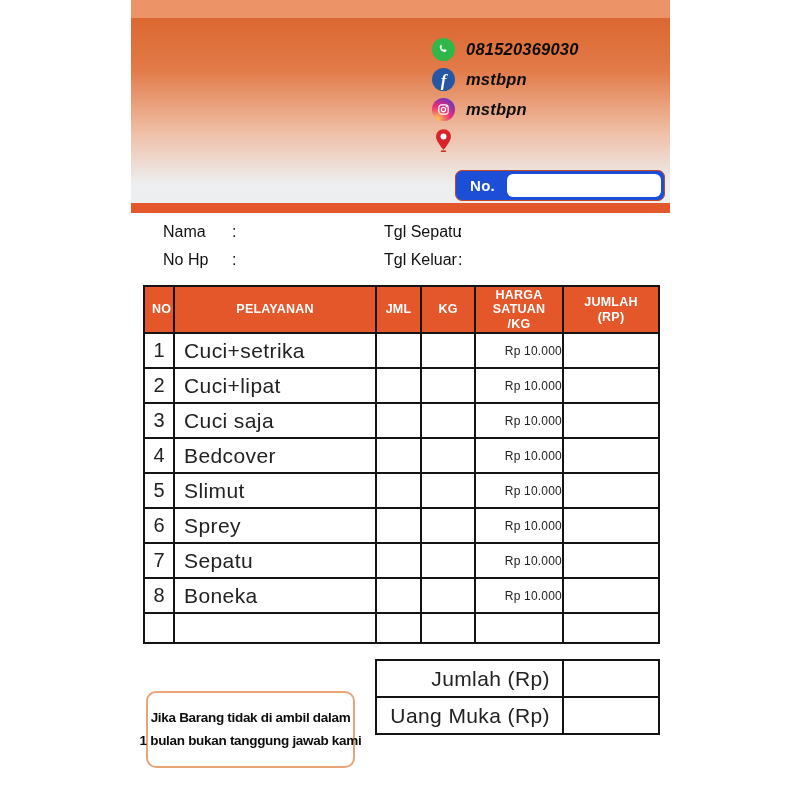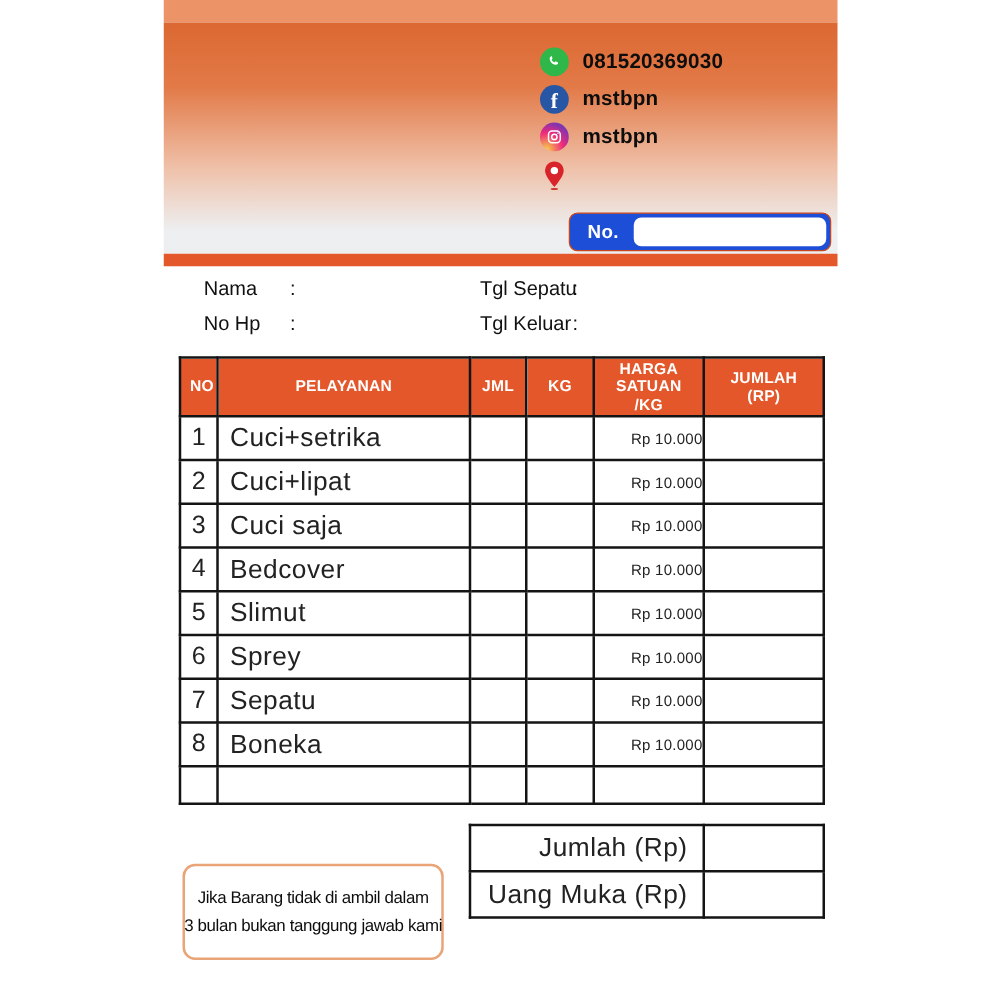--- a/index.html
+++ b/index.html
@@ -10,21 +10,21 @@
   
   .hdr-strip{position:absolute;left:0;top:0;width:539px;height:18px;background:#EC9468;}
   .hdr-hero{position:absolute;left:0;top:18px;width:539px;height:185px;
             background:linear-gradient(180deg,#DC6832 0%,#E27A48 28%,#EFBFA6 62%,#EDEFF1 90%,#ECEEF0 100%);}
   .hdr-bar{position:absolute;left:0;top:203px;width:539px;height:10px;background:#E4572A;}
 
   .badge-wrap{position:absolute;left:24px;top:31px;width:252px;height:162px;}
   .badge-wrap svg{filter:drop-shadow(2px 5px 4px rgba(110,50,40,.35));}
 
   .contacts{position:absolute;left:301px;top:34px;width:238px;}
-  .contact-row{display:flex;align-items:center;height:30px;}
+  .contact-row{display:flex;align-items:center;height:30px;font-style:italic;}
   .contact-row .txt{margin-left:11px;font-weight:bold;font-size:16.5px;color:#0d0d0d;letter-spacing:.2px;}
   .cicon{width:23px;height:23px;border-radius:50%;display:flex;align-items:center;justify-content:center;flex:0 0 auto;}
   .cicon.wa{background:#2FB749;}
   .cicon.fb{background:#2757A4;}
   .cicon.ig{background:radial-gradient(circle at 22% 95%,#F8D147 0%,#EE2A7B 48%,#8134AF 78%,#515BD4 100%);}
   .cicon.pin{background:transparent;border-radius:0;height:28px;width:23px;}
   .fb-f{color:#fff;font-weight:bold;font-size:17px;font-family:"Liberation Serif",serif;line-height:1;margin-top:3px;}
 
   .no-box{position:absolute;left:324px;top:170px;width:210px;height:31px;background:#1d4ed8;
           border:1.5px solid #C9461C;border-radius:7px;display:flex;align-items:center;box-sizing:border-box;}
@@ -54,21 +54,21 @@
 
   
   .sum-table{position:absolute;left:244px;top:659px;width:283px;}
   .sum-table td{height:35px;background:#ffffff;}
   td.s-label{text-align:right;font-size:21px;letter-spacing:.4px;padding-right:12px;color:#222;}
 
   
   .note{position:absolute;left:15px;top:691px;width:209px;height:77px;box-sizing:border-box;
         border:2px solid #E9A478;border-radius:10px;display:flex;flex-direction:column;
         align-items:center;justify-content:center;}
-  .note div{font-weight:normal;font-size:13.5px;letter-spacing:-.3px;line-height:1.65;color:#0d0d0d;white-space:nowrap;}
+  .note div{font-weight:bold;font-size:13.5px;letter-spacing:-.3px;line-height:1.65;color:#0d0d0d;white-space:nowrap;}
 </style>
 </head>
 <body>
 
 <div class="page">
   <div class="sheet">
 
     <div class="hdr-strip"></div>
     <div class="hdr-hero"></div>
     <div class="hdr-bar"></div>
@@ -233,17 +233,17 @@
         </tr>
         <tr>
           <td class="s-label">Uang Muka (Rp)</td>
           <td></td>
         </tr>
       </tbody>
     </table>
 
     <div class="note">
       <div>Jika Barang tidak di ambil dalam</div>
-      <div>3 bulan bukan tanggung jawab kami</div>
+      <div>1 bulan bukan tanggung jawab kami</div>
     </div>
 
   </div>
 </div>
 
 </body></html>

